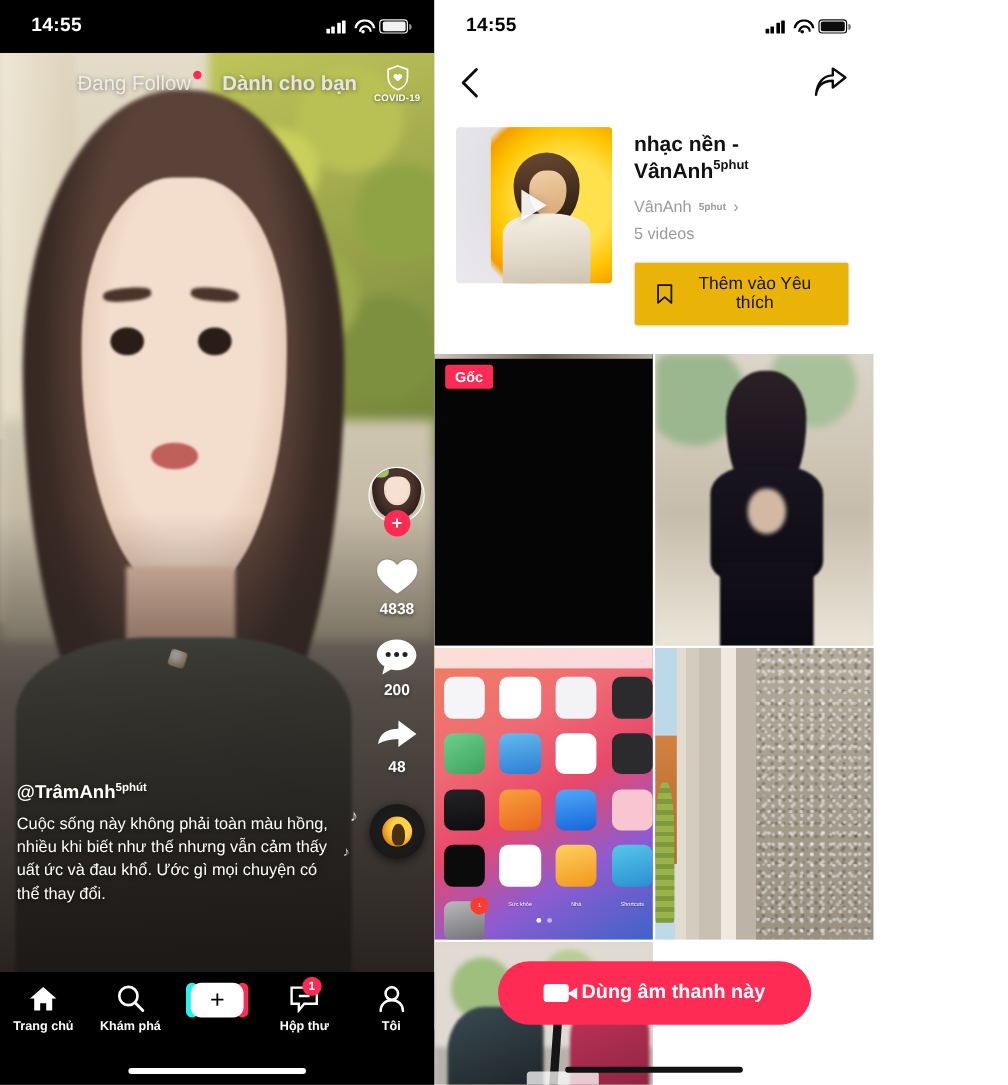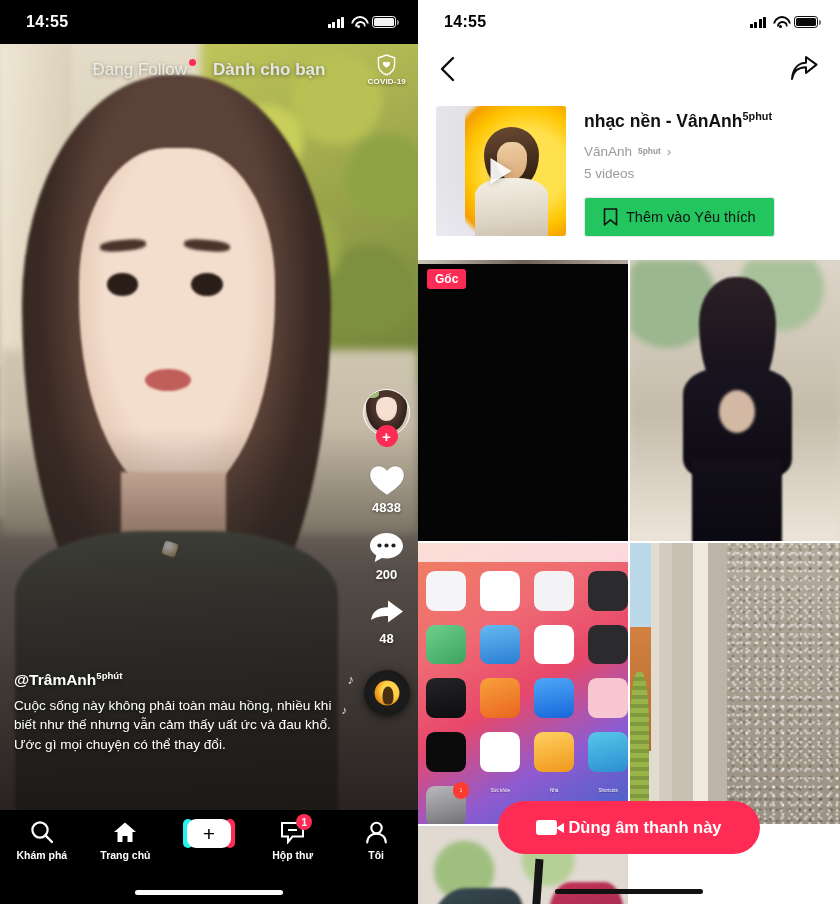--- a/index.html
+++ b/index.html
@@ -2,21 +2,21 @@
 <html><head>
 <meta charset="utf-8">
 <style>
   * { box-sizing: border-box; margin: 0; padding: 0; }
   html, body {
     width: 840px; height: 904px;
     font-family: "Liberation Sans", sans-serif;
     background: #ffffff;
     overflow: hidden;
   }
-  .screens { display: flex; width: 840px; height: 904px; }
+  .screens { display: flex; width: 728px; height: 904px; }
 
   
   .phone-left {
     position: relative;
     width: 418px; height: 904px;
     background: #000;
     overflow: hidden;
   }
   .statusbar {
     position: relative; z-index: 40;
@@ -320,21 +320,21 @@
   .minfo { flex: 1; padding-top: 4px; }
   .mtitle { font-size: 17.5px; font-weight: bold; color: #111; line-height: 1.25; }
   .mauthor {
     margin-top: 11px; font-size: 13.5px; color: #9a9a9f;
     display: flex; align-items: center; gap: 6px;
   }
   .mcount { margin-top: 7px; font-size: 13.5px; color: #9a9a9f; }
   .fav-btn {
     margin-top: 16px; display: inline-flex; align-items: center; gap: 8px;
     border: 1px solid #e7e7ea; border-radius: 3px;
-    padding: 10px 18px; font-size: 14.5px; color: #121212; background: #22c55e;
+    padding: 10px 18px; font-size: 14.5px; color: #121212; background: #eab308;
     cursor: pointer;
   }
 
   .grid {
     margin-top: 23px;
     display: grid; grid-template-columns: repeat(2, 1fr);
     gap: 2px; width: 100%;
   }
   .cell { position: relative; aspect-ratio: 139/186; overflow: hidden; background: #000; }
   .goc-badge {
@@ -614,34 +614,34 @@
     <div class="musicbar">
       <span class="mnote">♫</span>
       <span class="mtext"><span class="blur">nAnh</span><sup class="blur">5phut</sup>
         <span>Âm thanh Gốc</span></span>
       <span class="mnote">♫</span>
     </div>
 
     <div class="tabbar">
       <div class="tabitem">
         <span class="tabicon">
+          <svg width="24" height="23" viewBox="0 0 24 23">
+              <path d="M12 1.5 L23 11 H19.5 V21 H14.5 V15 H9.5 V21 H4.5 V11 H1 Z" fill="#fff"></path>
+            </svg>
+        </span>
+        <span class="tablabel">Trang chủ</span>
+      </div>
+      <div class="tabitem">
+        <span class="tabicon">
           <svg width="24" height="24" viewBox="0 0 24 24">
               <circle cx="10" cy="10" r="7.6" fill="none" stroke="#fff" stroke-width="2.2"></circle>
               <line x1="15.4" y1="15.4" x2="22" y2="22" stroke="#fff" stroke-width="2.4" stroke-linecap="round"></line>
             </svg>
         </span>
         <span class="tablabel">Khám phá</span>
-      </div>
-      <div class="tabitem">
-        <span class="tabicon">
-          <svg width="24" height="23" viewBox="0 0 24 23">
-              <path d="M12 1.5 L23 11 H19.5 V21 H14.5 V15 H9.5 V21 H4.5 V11 H1 Z" fill="#fff"></path>
-            </svg>
-        </span>
-        <span class="tablabel">Trang chủ</span>
       </div>
       <div class="tabitem">
         <span class="addwrap">
           <span class="addbtn">+</span>
         </span>
       </div>
       <div class="tabitem">
         <span class="tabicon">
           <svg width="25" height="23" viewBox="0 0 25 23">
               <path d="M2 2 H23 V15.5 H12.5 L8 21 V15.5 H2 Z" fill="none" stroke="#fff" stroke-width="2"></path>

